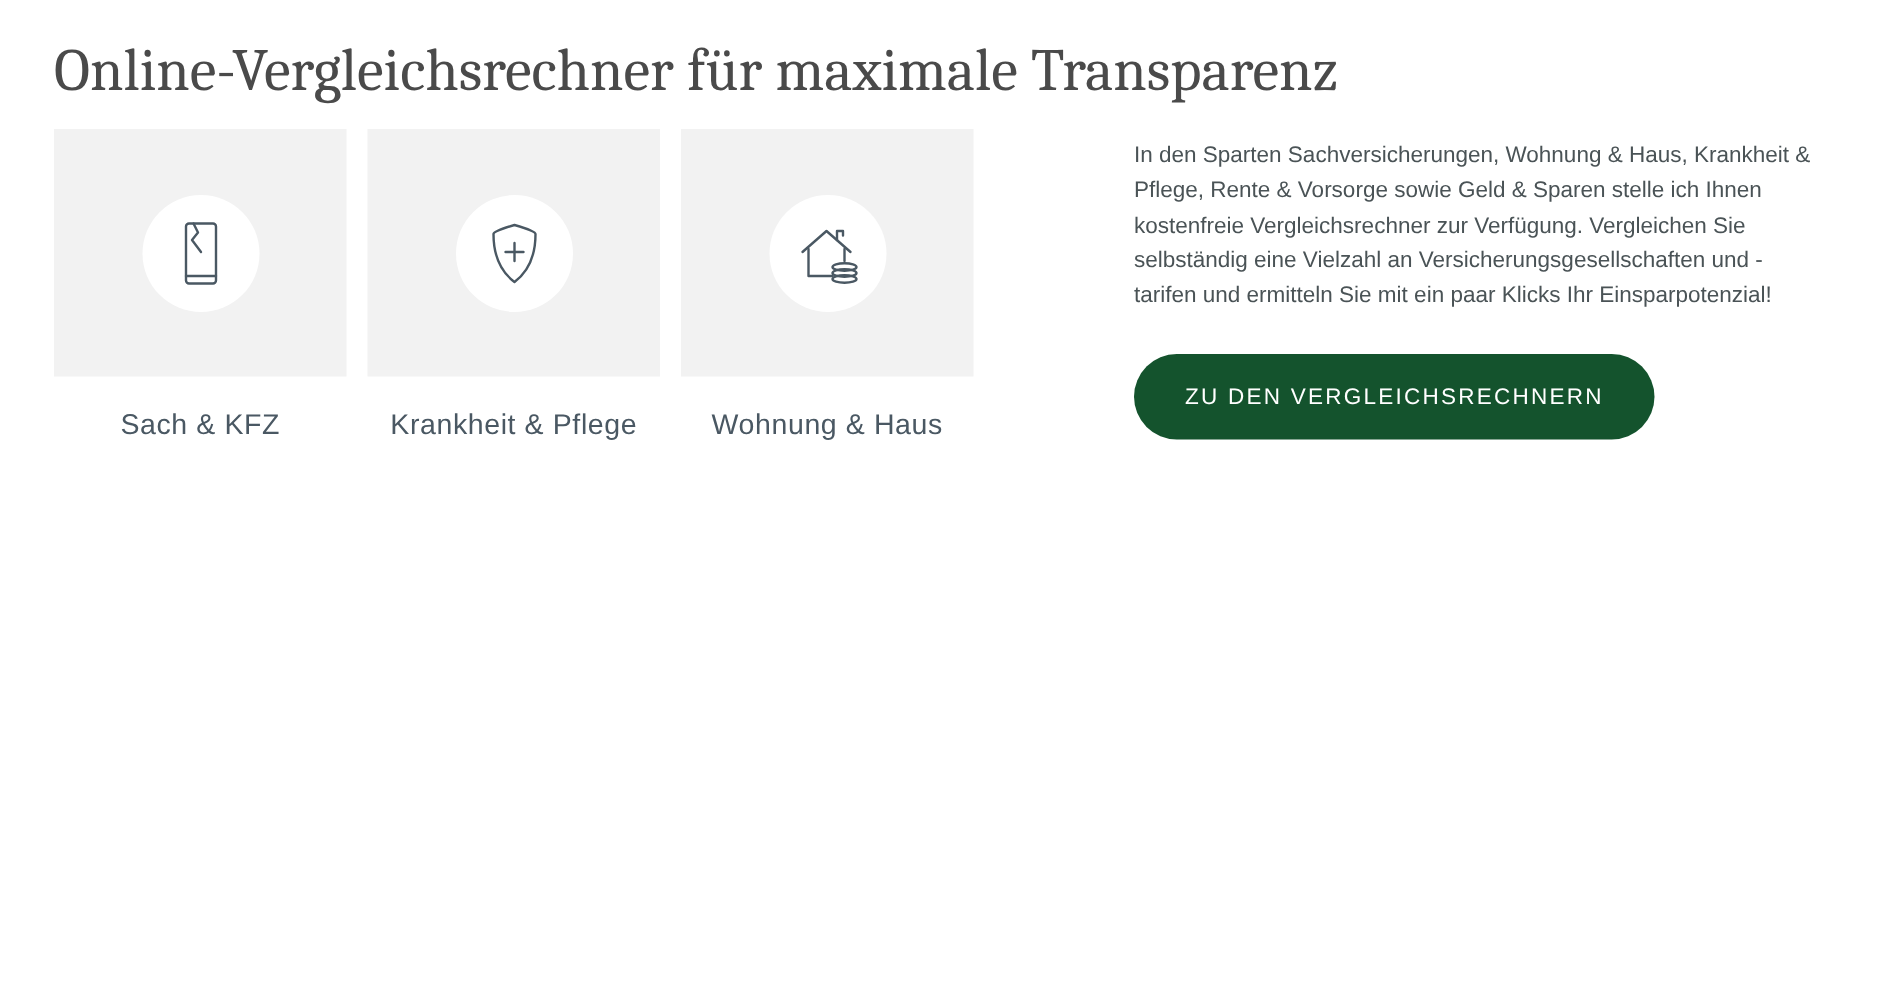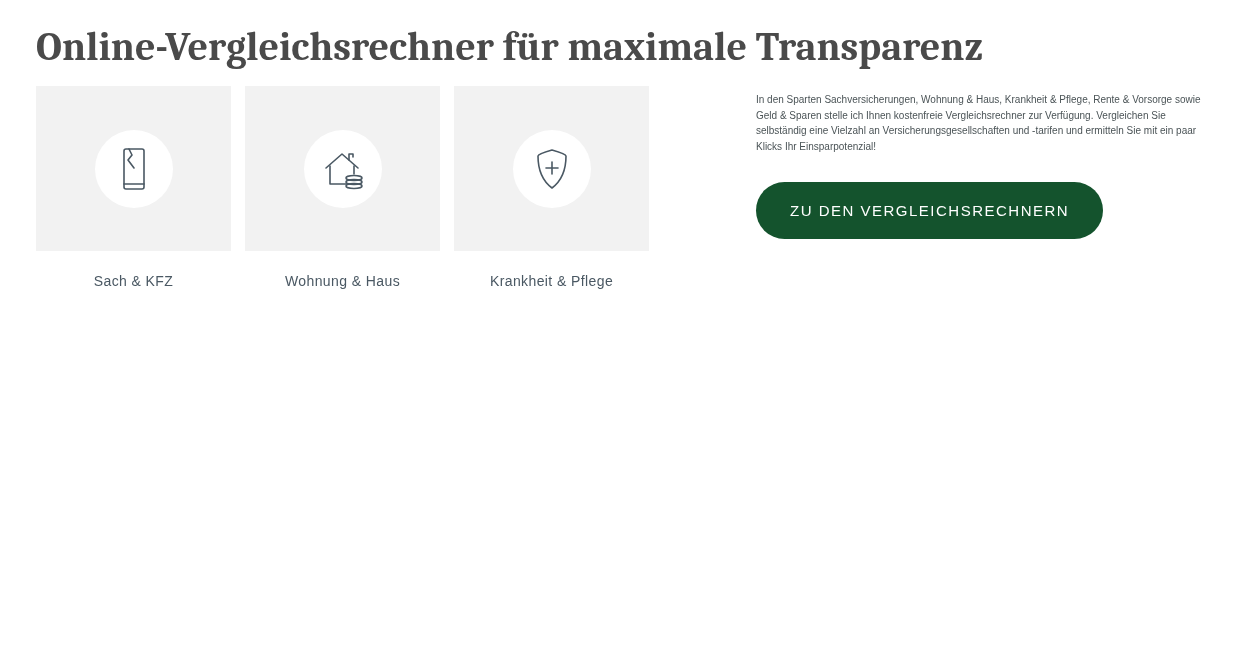--- a/index.html
+++ b/index.html
@@ -9,21 +9,21 @@
       color: #333;
     }
     .page {
       max-width: 1252px;
       margin: 0 auto;
       padding: 20px 36px 40px;
       box-sizing: border-box;
     }
     h1 {
       font-family: Cambria, Georgia, serif;
-      font-weight: 700;
+      font-weight: 400;
       color: #4a4a4a;
       font-size: 40px;
       margin: 4px 0 16px;
     }
     .subtitle {
       font-size: 16.5px;
       letter-spacing: 1.5px;
       color: #6c7a89;
       margin-bottom: 90px;
       text-transform: uppercase;
@@ -63,31 +63,31 @@
     }
     .icon-circle svg {
       stroke: #4a5863;
       fill: none;
       stroke-width: 1.6;
       stroke-linecap: round;
       stroke-linejoin: round;
     }
     .card-label {
       margin-top: 22px;
-      font-size: 14px;
+      font-size: 19px;
       color: #4a5863;
       letter-spacing: 0.4px;
     }
     .side {
       flex: 1;
       padding-top: 6px;
     }
     .side p {
       color: #4a5356;
-      font-size: 10px;
+      font-size: 15px;
       line-height: 1.55;
       margin: 0 0 28px;
     }
     .cta-button {
       display: inline-block;
       background: #14532d;
       color: #fff;
       font-size: 15px;
       letter-spacing: 1.5px;
       padding: 20px 34px;
@@ -115,47 +115,47 @@
               <line x1="10" y1="38" x2="30" y2="38"></line>
             </svg>
           </div>
         </div>
         <div class="card-label">Sach &amp; KFZ</div>
       </div>
 
       <div class="card">
         <div class="tile">
           <div class="icon-circle">
+            <svg width="44" height="46" viewBox="0 0 44 46">
+              <path d="M22 4 C22 4 8 8 8 10 C8 26 14 36 22 42 C30 36 36 26 36 10 C36 8 22 4 22 4 Z"></path>
+              <line x1="22" y1="16" x2="22" y2="28"></line>
+              <line x1="16" y1="22" x2="28" y2="22"></line>
+            </svg>
+          </div>
+        </div>
+        <div class="card-label">Krankheit &amp; Pflege</div>
+      </div>
+
+      <div class="card">
+        <div class="tile">
+          <div class="icon-circle">
             <svg width="50" height="46" viewBox="0 0 50 46">
               <path d="M8 22 L24 8 L40 22"></path>
               <path d="M12 20 L12 38 L28 38"></path>
               <path d="M36 20 L36 28"></path>
               <path d="M31 14 L31 8 L35 8 L35 11"></path>
               <ellipse cx="36" cy="32" rx="8" ry="2.5"></ellipse>
               <ellipse cx="36" cy="36" rx="8" ry="2.5"></ellipse>
               <ellipse cx="36" cy="40" rx="8" ry="2.5"></ellipse>
             </svg>
           </div>
         </div>
         <div class="card-label">Wohnung &amp; Haus</div>
       </div>
 
-      <div class="card">
-        <div class="tile">
-          <div class="icon-circle">
-            <svg width="44" height="46" viewBox="0 0 44 46">
-              <path d="M22 4 C22 4 8 8 8 10 C8 26 14 36 22 42 C30 36 36 26 36 10 C36 8 22 4 22 4 Z"></path>
-              <line x1="22" y1="16" x2="22" y2="28"></line>
-              <line x1="16" y1="22" x2="28" y2="22"></line>
-            </svg>
-          </div>
-        </div>
-        <div class="card-label">Krankheit &amp; Pflege</div>
-      </div>
-
 
 
     </div>
 
     <div class="side">
       <p>In den Sparten Sachversicherungen, Wohnung &amp; Haus, Krankheit &amp; Pflege, Rente &amp; Vorsorge sowie Geld &amp; Sparen stelle ich Ihnen kostenfreie Vergleichsrechner zur Verfügung. Vergleichen Sie selbständig eine Vielzahl an Versicherungsgesellschaften und -tarifen und ermitteln Sie mit ein paar Klicks Ihr Einsparpotenzial!</p>
       <button class="cta-button">ZU DEN VERGLEICHSRECHNERN</button>
     </div>
   </div>
 </div>

